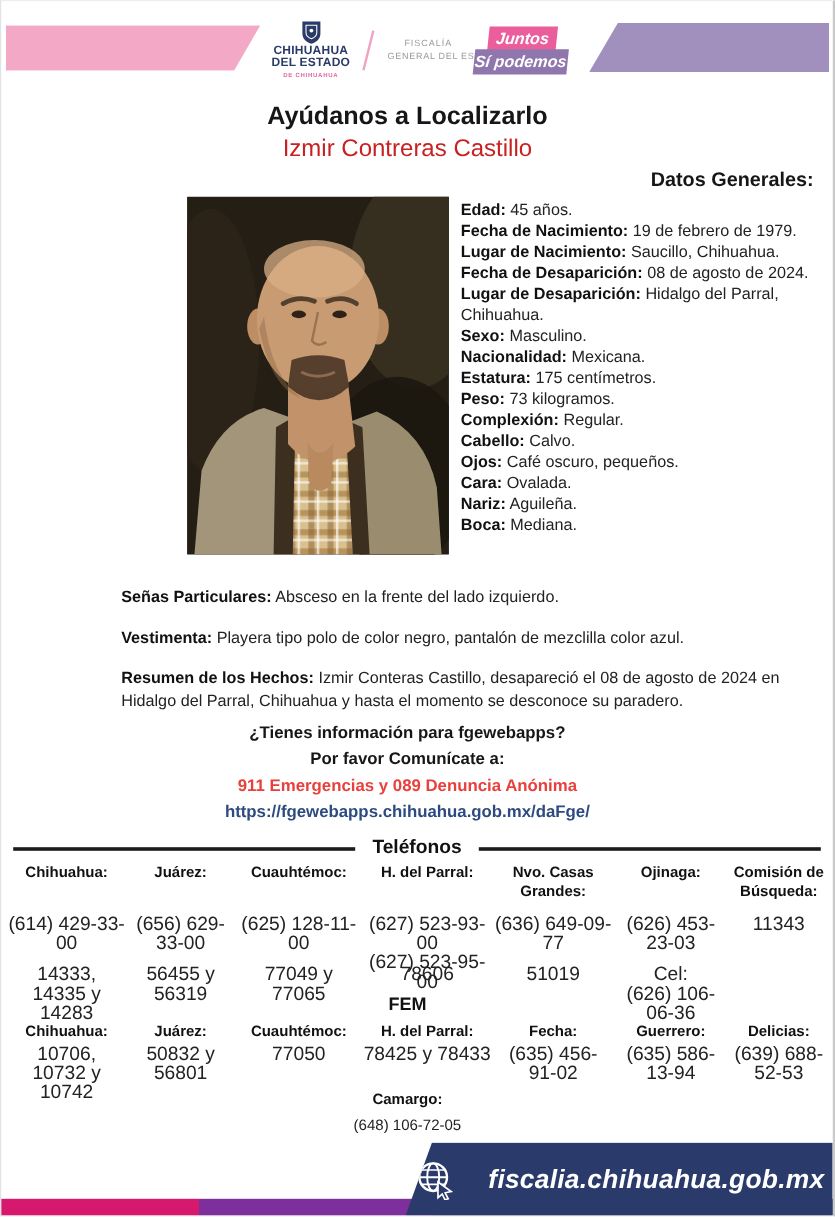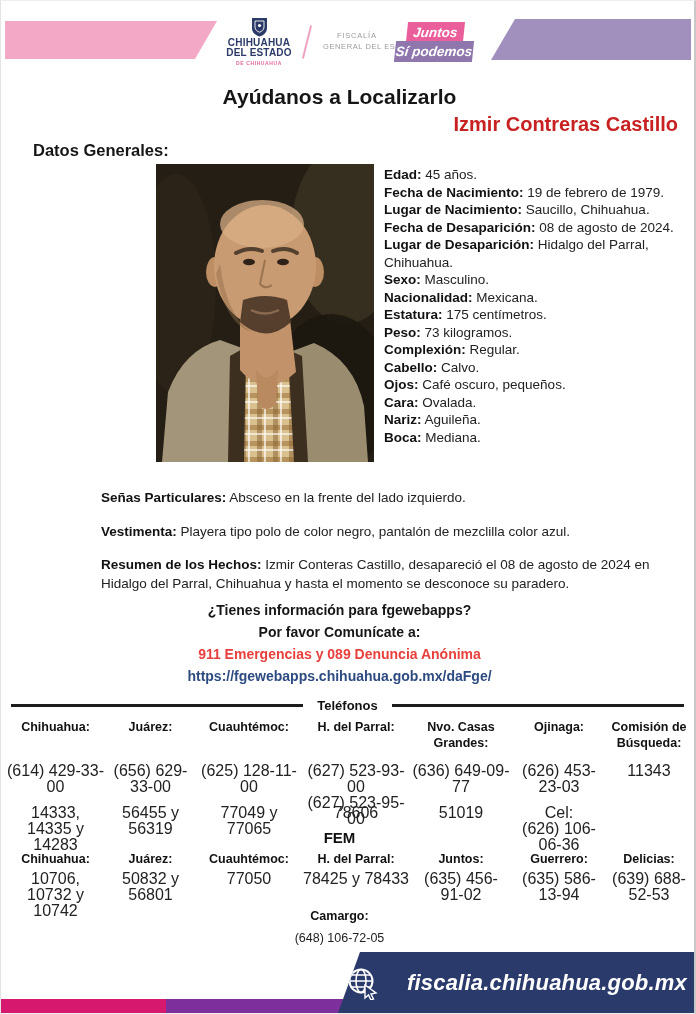--- a/index.html
+++ b/index.html
@@ -30,43 +30,43 @@
   .fiscalia-block { position:absolute; left:322px; top:30px; color:#9b9b9b; }
   .fiscalia-l1 { font-size:7.5px; letter-spacing:.8px;padding-left:14px; }
   .fiscalia-l2 { font-size:7.5px; letter-spacing:.6px; margin-top:2px; }
   .badge { position:absolute; color:#ffffff; font-weight:bold; font-style:italic;
     display:flex; align-items:center; justify-content:center; transform:skewX(-6deg); }
   .badge-juntos { left:406px; top:21px; width:57px; height:20px; background:#ea5f9b; font-size:13.5px; }
   .badge-sipodemos { left:394px; top:40px; width:78px; height:21px; background:#8f76ad; font-size:13.5px; }
   
   .title { position:absolute; left:0; right:16px; top:84px; text-align:center;
     font-size:21px; font-weight:bold; color:#161616; }
-  .person-name { position:absolute; left:0; right:16px; top:112px; text-align:right;
-    font-size:20px; font-weight:bold; color:#c82121; }
-  .datos-heading { position:absolute; left:0; right:16px; top:140px; text-align:left;
+  .person-name { position:absolute; left:0; right:16px; top:112px; text-align:center;
+    font-size:20px; font-weight:normal; color:#c82121; }
+  .datos-heading { position:absolute; left:0; right:16px; top:140px; text-align:right;
     font-size:16.5px; font-weight:bold; color:#161616;margin-left:32px; }
   
   .photo { position:absolute; left:155px; top:163px; width:218px; height:298px; background:#241e15; }
   .gd-list { position:absolute; left:383px; top:165px; width:290px;
     font-size:13.5px; line-height:17.5px; color:#222; }
   .gd-row b { color:#111; }
   
   .para { position:absolute; left:100px; width:568px; font-size:13.5px; line-height:19px; color:#222; }
   .para b { color:#111; }
   .p1 { top:487px; } .p2 { top:521px; } .p3 { top:554px; }
   
   .contact-line { position:absolute; left:0; right:16px; text-align:center; font-weight:bold; font-size:14px; }
   .c1 { top:601px; color:#161616; }
   .c2 { top:623px; color:#161616; }
   .c3 { top:645px; color:#e8403c; }
   .c4 { top:667px; color:#2d4b80; }
   
   .tel-divider { position:absolute; top:697px; left:10px; right:10px; display:flex; align-items:center; gap:14px; }
   .tel-divider .line { flex:1; height:3px; background:#1c1c1c; }
-  .tel-title { font-size:13px; font-weight:bold; color:#111; }
+  .tel-title { font-size:16px; font-weight:bold; color:#111; }
   .tel-grid { position:absolute; left:6px; top:716px; width:684px; display:grid;
     grid-template-columns:97px 93px 104px 110px 100px 96px 84px; }
   .th { text-align:center; font-weight:bold; font-size:12.5px; line-height:16px; height:46px; color:#111; padding-top:2px;}
   .td { text-align:center; font-size:16px; line-height:16px; color:#222; }
   .td-r1 { height:42px; }
   .td-r2 { height:46px; }
   .cell-line { display:block; }
   .fem-title { position:absolute; left:0; right:16px; top:828px; text-align:center;
     font-size:15px; font-weight:bold; color:#111; }
   .fem-grid { position:absolute; left:6px; top:848px; width:684px; display:grid;
@@ -271,21 +271,21 @@
       </div>
   </div>
 
   <div class="fem-title">FEM</div>
 
   <div class="fem-grid">
     <div class="th">Chihuahua:</div>
     <div class="th">Juárez:</div>
     <div class="th">Cuauhtémoc:</div>
     <div class="th">H. del Parral:</div>
-    <div class="th">Juntos:</div>
+    <div class="th">Fecha:</div>
     <div class="th">Guerrero:</div>
     <div class="th">Delicias:</div>
 
     <div class="td">10706, 10732 y 10742</div>
     <div class="td">50832 y 56801</div>
     <div class="td">77050</div>
     <div class="td">78425 y 78433</div>
     <div class="td">(635) 456-91-02</div>
     <div class="td">(635) 586-13-94</div>
     <div class="td">(639) 688-52-53</div>

